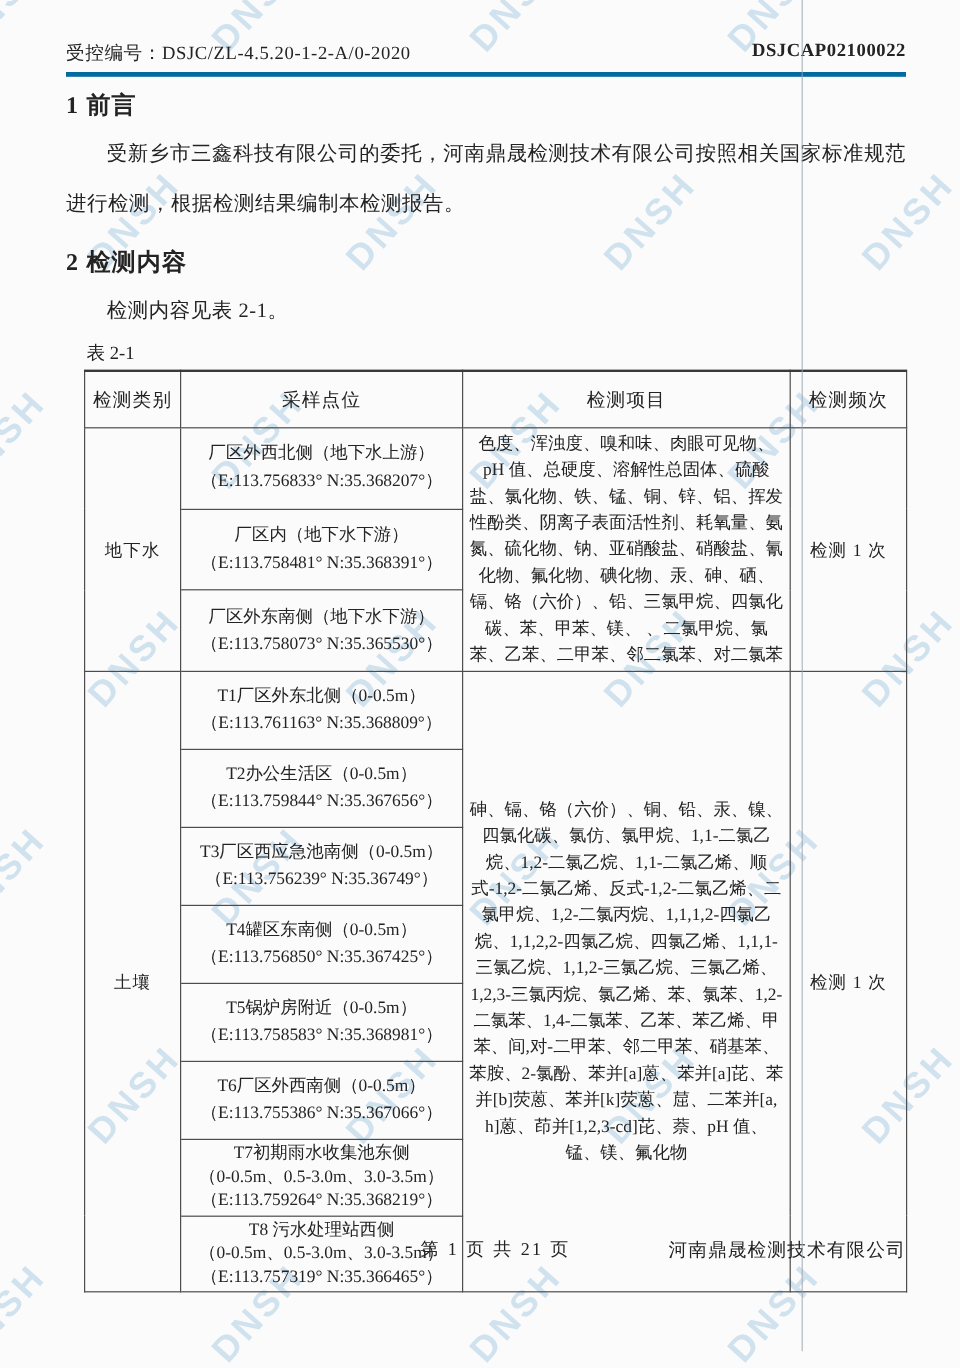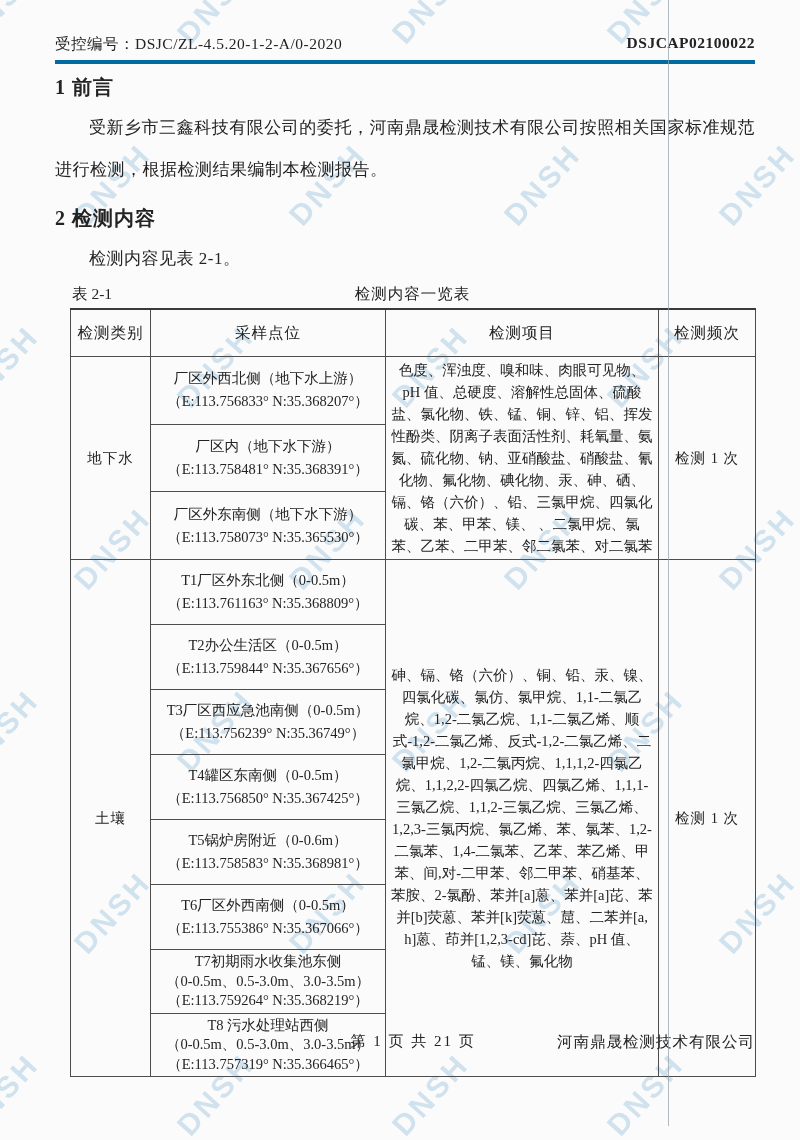--- a/index.html
+++ b/index.html
@@ -162,21 +162,20 @@
     <h1 class="sec">1 前言</h1>
 
     <p class="para">受新乡市三鑫科技有限公司的委托，河南鼎晟检测技术有限公司按照相关国家标准规范进行检测，根据检测结果编制本检测报告。</p>
 
     <h2 class="sec">2 检测内容</h2>
 
     <p class="intro">检测内容见表 2-1。</p>
 
     <div class="tbl-caption">
       <span class="cap-left">表 2-1</span>
-      <span class="cap-title">检测内容一览表</span>
     </div>
 
     <table class="main">
       <colgroup>
           <col class="c1">
           <col class="c2">
           <col class="c3">
           <col class="c4">
         </colgroup>
       <tbody>
@@ -231,21 +230,21 @@
         </td>
       </tr>
       <tr class="soil">
         <td class="pt">
           <div>T4罐区东南侧（0-0.5m）</div>
           <div>（E:113.756850° N:35.367425°）</div>
         </td>
       </tr>
       <tr class="soil">
         <td class="pt">
-          <div>T5锅炉房附近（0-0.6m）</div>
+          <div>T5锅炉房附近（0-0.5m）</div>
           <div>（E:113.758583° N:35.368981°）</div>
         </td>
       </tr>
       <tr class="soil">
         <td class="pt">
           <div>T6厂区外西南侧（0-0.5m）</div>
           <div>（E:113.755386° N:35.367066°）</div>
         </td>
       </tr>
       <tr class="soil soil3">

